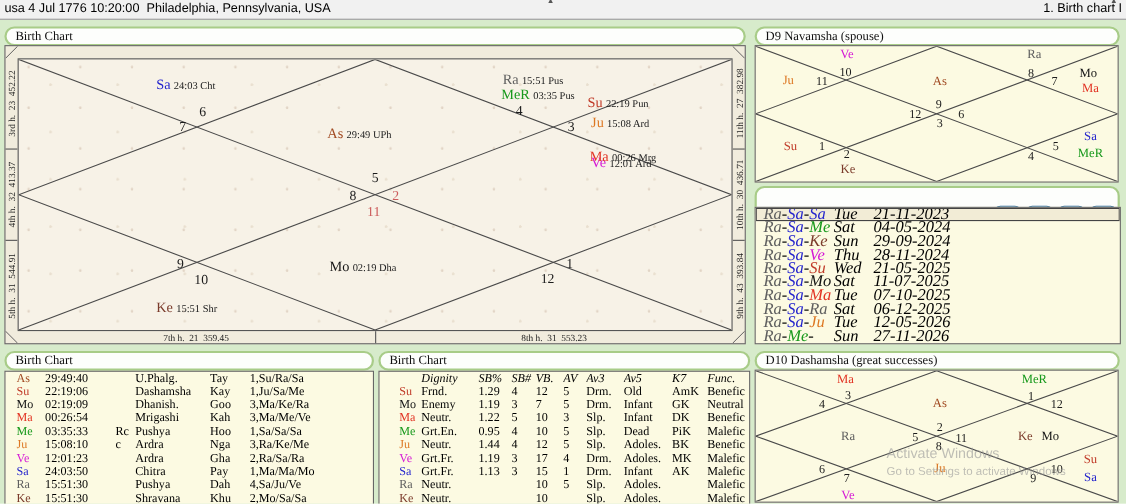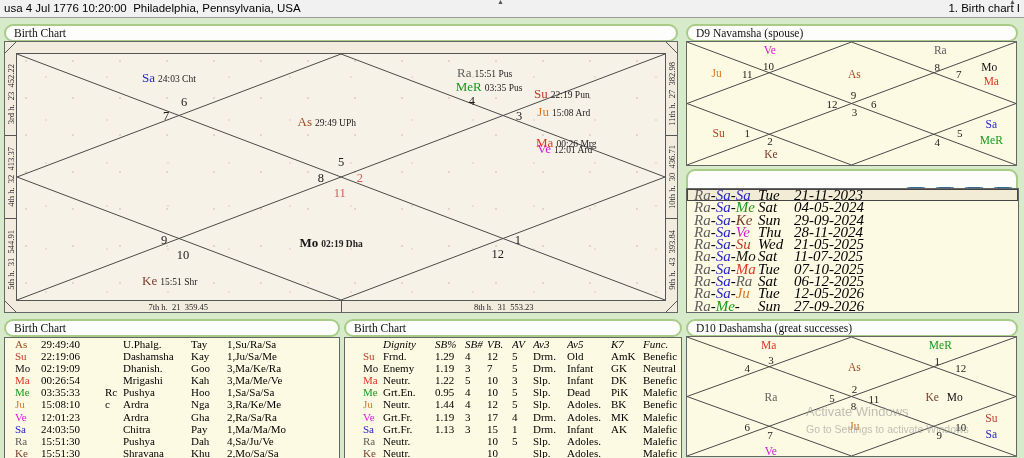--- a/index.html
+++ b/index.html
@@ -113,21 +113,21 @@
             <polyline points="50,0 0,50 50,100 100,50 50,0"></polyline>
           </svg>
           <span class="pl big" style="left: 19.3%; top: 9.3%; transform: translate(0px, -50%);"><span class="pname" style="color: rgb(37, 37, 205);">Sa</span><span class="pdet">24:03 Cht</span></span>
           <span class="pl big" style="left: 43.3%; top: 27.1%; transform: translate(0px, -50%);"><span class="pname" style="color: rgb(161, 74, 34);">As</span><span class="pdet">29:49 UPh</span></span>
           <span class="pl big" style="left: 67.9%; top: 7.3%; transform: translate(0px, -50%);"><span class="pname" style="color: rgb(95, 95, 95);">Ra</span><span class="pdet">15:51 Pus</span></span>
           <span class="pl big" style="left: 67.7%; top: 13%; transform: translate(0px, -50%);"><span class="pname" style="color: rgb(24, 153, 28);">MeR</span><span class="pdet">03:35 Pus</span></span>
           <span class="pl big" style="left: 79.8%; top: 15.8%; transform: translate(0px, -50%);"><span class="pname" style="color: rgb(192, 58, 40);">Su</span><span class="pdet">22:19 Pun</span></span>
           <span class="pl big" style="left: 80.3%; top: 23.1%; transform: translate(0px, -50%);"><span class="pname" style="color: rgb(221, 119, 34);">Ju</span><span class="pdet">15:08 Ard</span></span>
           <span class="pl big" style="left: 80.3%; top: 29.6%; transform: translate(0px, -50%); margin-top: 21px;"><span class="pname" style="color: rgb(213, 24, 213);">Ve</span><span class="pdet">12:01 Ard</span></span>
           <span class="pl big" style="left: 80.1%; top: 35.6%; transform: translate(0px, -50%);"><span class="pname" style="color: rgb(226, 52, 36);">Ma</span><span class="pdet">00:26 Mrg</span></span>
-          <span class="pl big" style="left: 43.6%; top: 76.5%; transform: translate(0px, -50%); font-weight: bold;"><span class="pname" style="color: rgb(20, 20, 20);">Mo</span><span class="pdet">02:19 Dha</span></span>
+          <span class="pl big" style="left: 43.6%; top: 76.5%; transform: translate(0px, -50%);"><span class="pname" style="color: rgb(20, 20, 20);">Mo</span><span class="pdet">02:19 Dha</span></span>
           <span class="pl big" style="left: 19.3%; top: 91.9%; transform: translate(0px, -50%);"><span class="pname" style="color: rgb(123, 59, 43);">Ke</span><span class="pdet">15:51 Shr</span></span>
           <span class="hn main" style="left: 25.8%; top: 19.4%; color: rgb(28, 28, 28);">6</span>
           <span class="hn main" style="left: 23%; top: 25.1%; color: rgb(28, 28, 28);">7</span>
           <span class="hn main" style="left: 50%; top: 43.7%; color: rgb(28, 28, 28);">5</span>
           <span class="hn main" style="left: 46.9%; top: 50.6%; color: rgb(28, 28, 28);">8</span>
           <span class="hn main" style="left: 52.9%; top: 50.6%; color: rgb(204, 92, 92);">2</span>
           <span class="hn main" style="left: 49.8%; top: 56.7%; color: rgb(204, 92, 92);">11</span>
           <span class="hn main" style="left: 70.2%; top: 19%; color: rgb(28, 28, 28);">4</span>
           <span class="hn main" style="left: 77.5%; top: 25.1%; color: rgb(28, 28, 28);">3</span>
           <span class="hn main" style="left: 22.7%; top: 75.7%; color: rgb(28, 28, 28);">9</span>
@@ -221,21 +221,21 @@
           <span>06-12-2025</span>
         </div>
         <div class="vrow">
           <span><span style="color: rgb(95, 95, 95);">Ra</span>-<span style="color: rgb(37, 37, 205);">Sa</span>-<span style="color: rgb(221, 119, 34);">Ju</span></span>
           <span>Tue</span>
           <span>12-05-2026</span>
         </div>
         <div class="vrow">
           <span><span style="color: rgb(95, 95, 95);">Ra</span>-<span style="color: rgb(24, 153, 28);">Me</span>-<span style="color: rgb(24, 153, 28);">Me</span></span>
           <span>Sun</span>
-          <span>27-09-2026</span>
+          <span>27-11-2026</span>
         </div>
       </div>
   </div>
 
   <div class="panel" style="left:4px;top:319px;width:336px;height:139px;">
     <div class="pill">Birth Chart</div>
     <div class="tbl-body" id="tbl1" style="width:334px;height:121px;">
         <div class="trow">
           <span style="color: rgb(161, 74, 34);">As</span>
           <span>29:49:40</span>

